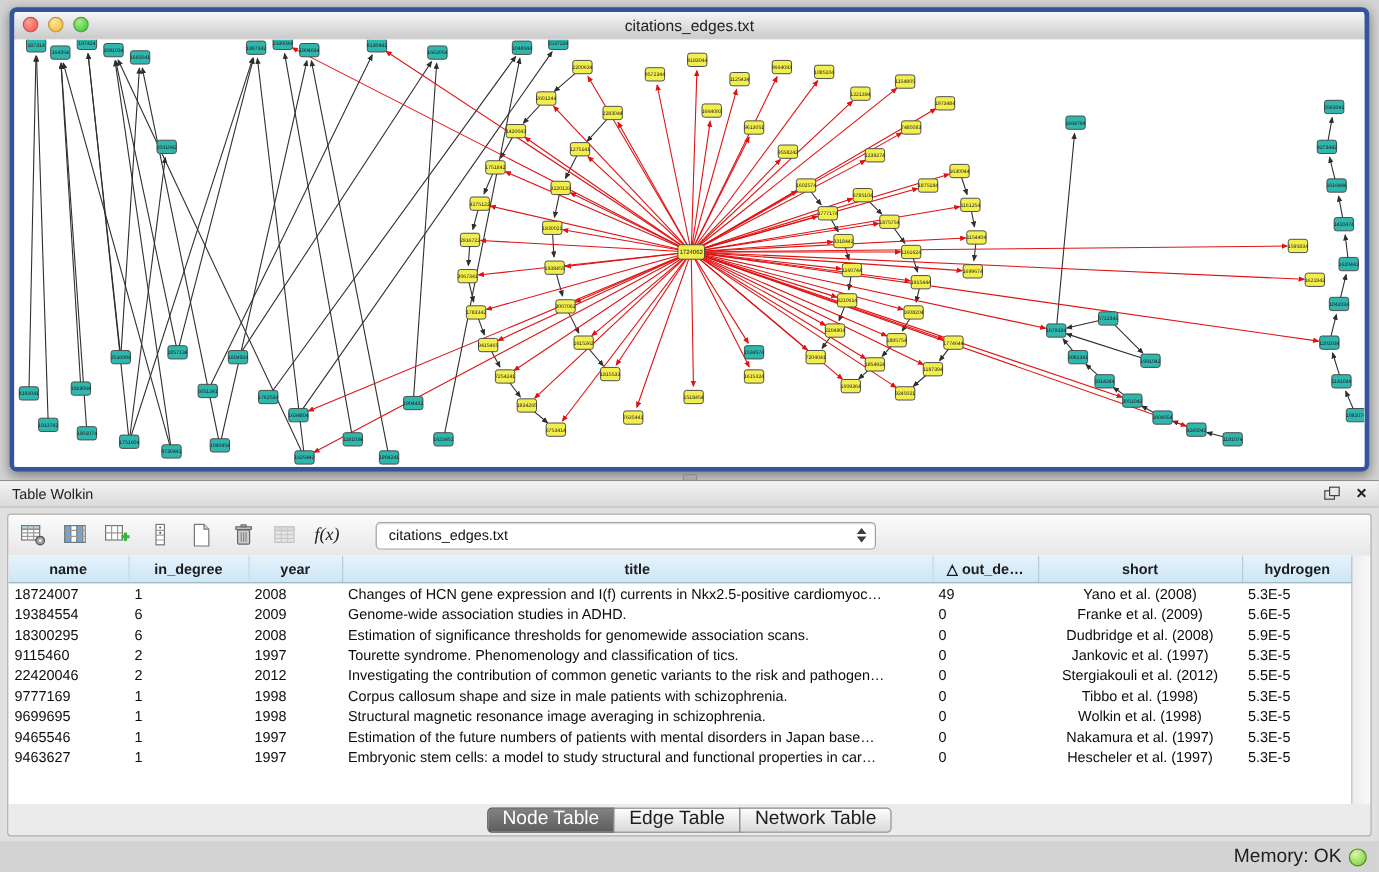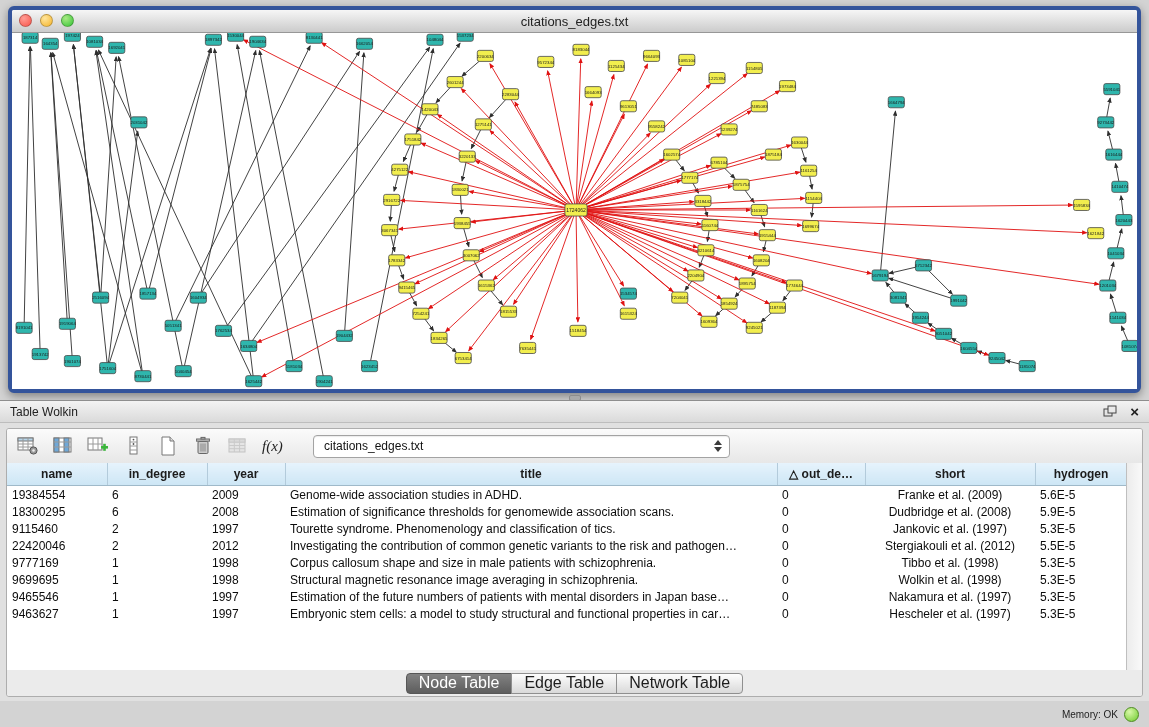--- a/index.html
+++ b/index.html
@@ -55,21 +55,21 @@
   
   .tabs-row{position:absolute;left:0;right:0;bottom:0;height:26px;display:flex;align-items:center;
     justify-content:center;background:#ebebeb;}
   .tab{height:19px;padding:0 12px;font-size:16px;display:flex;align-items:center;
     border:1px solid #8f8f8f;background:linear-gradient(#fdfdfd,#d9d9d9);color:#1d1d1d;margin-left:-1px;}
   .tab.first{border-radius:4px 0 0 4px;margin-left:0;}
   .tab.last{border-radius:0 4px 4px 0;}
   .tab.active{background:linear-gradient(#828282,#5d5d5d);color:#fff;border-color:#565656;}
   
   .status-bar{position:absolute;left:0;bottom:0;width:1149px;height:26px;display:flex;align-items:center;
-    justify-content:flex-end;padding-right:10px;box-sizing:border-box;font-size:10px;color:#1e1e1e;gap:6px;}
+    justify-content:flex-end;padding-right:10px;box-sizing:border-box;font-size:16px;color:#1e1e1e;gap:6px;}
   .mem-dot{width:13px;height:13px;border-radius:50%;border:1px solid #4d8b20;
     background:radial-gradient(circle at 35% 30%,#d9f8a8,#6fcb2e);}
 </style>
 </head>
 <body>
 
 <div class="network-window">
   <div class="titlebar">
     <div class="lights">
       <div class="light red"></div>
@@ -814,20 +814,29 @@
               <th>in_degree</th>
               <th>year</th>
               <th>title</th>
               <th>△ out_de…</th>
               <th>short</th>
               <th>hydrogen</th>
             </tr>
           </thead>
         <tbody>
             <tr>
+              <td>18724007</td>
+              <td>1</td>
+              <td>2008</td>
+              <td>Changes of HCN gene expression and I(f) currents in Nkx2.5-positive cardiomyoc…</td>
+              <td>49</td>
+              <td class="center">Yano et al. (2008)</td>
+              <td>5.3E-5</td>
+            </tr>
+            <tr>
               <td>19384554</td>
               <td>6</td>
               <td>2009</td>
               <td>Genome-wide association studies in ADHD.</td>
               <td>0</td>
               <td class="center">Franke et al. (2009)</td>
               <td>5.6E-5</td>
             </tr>
             <tr>
               <td>18300295</td>

